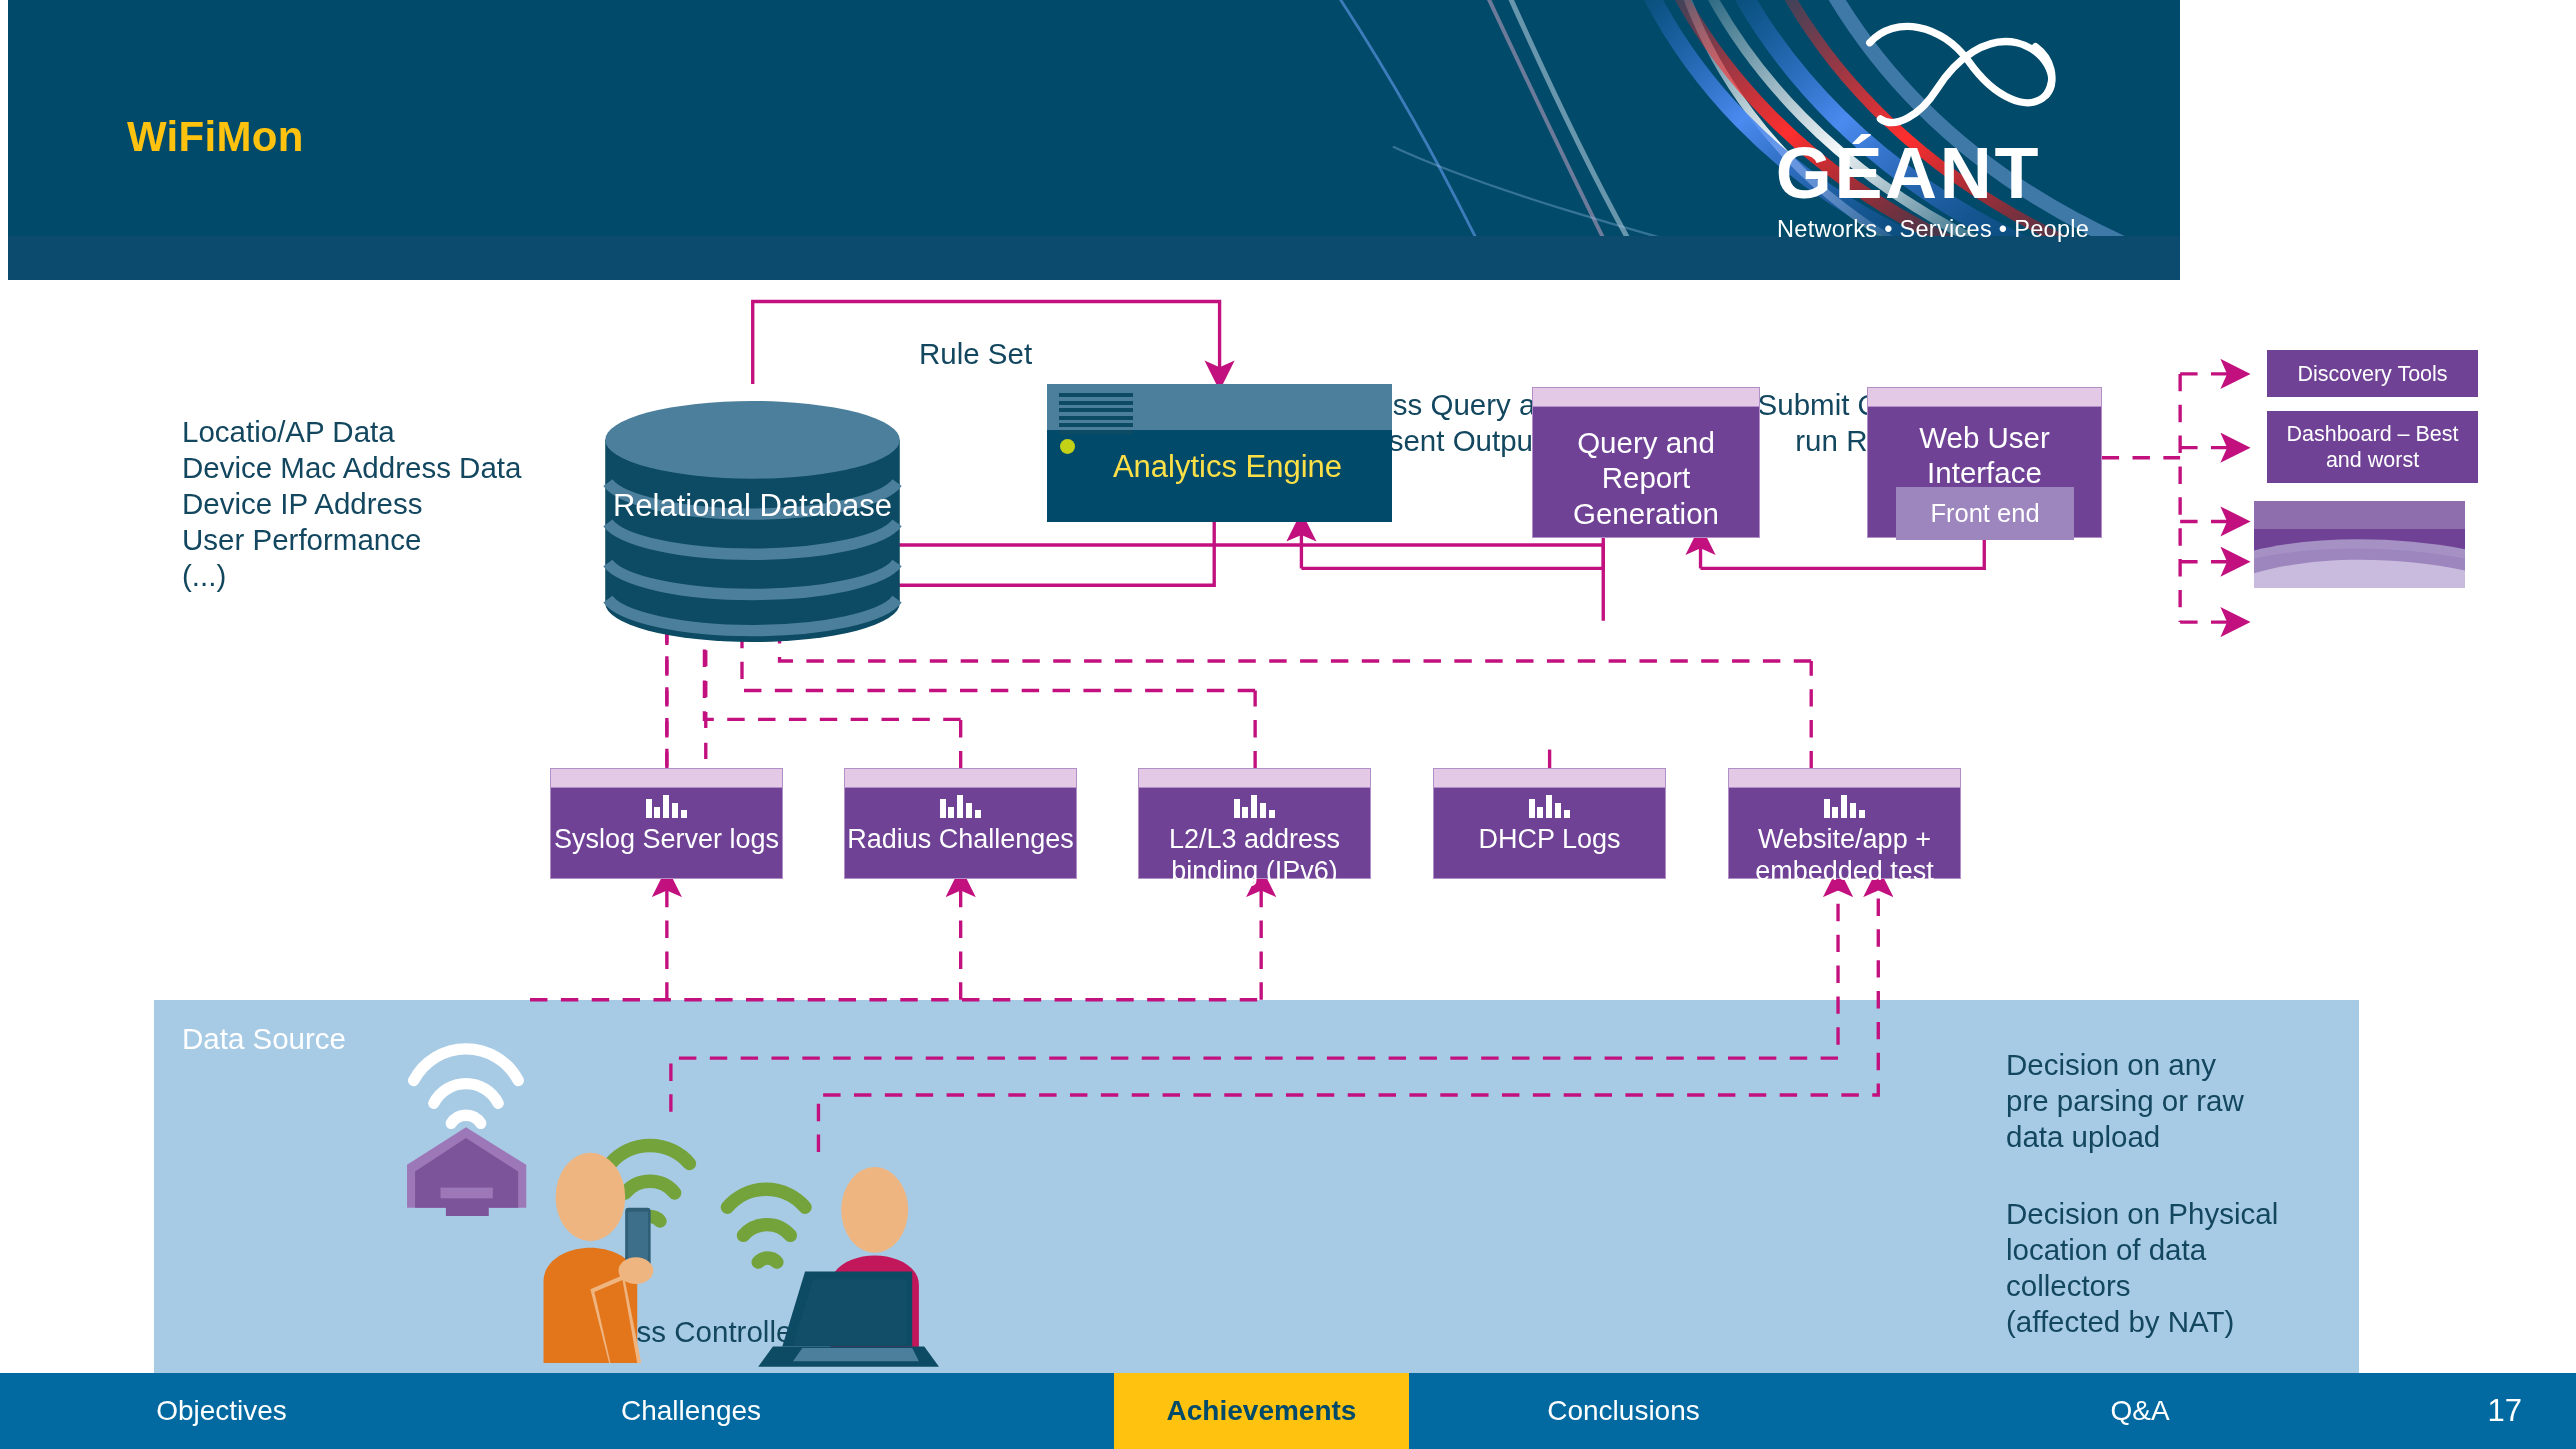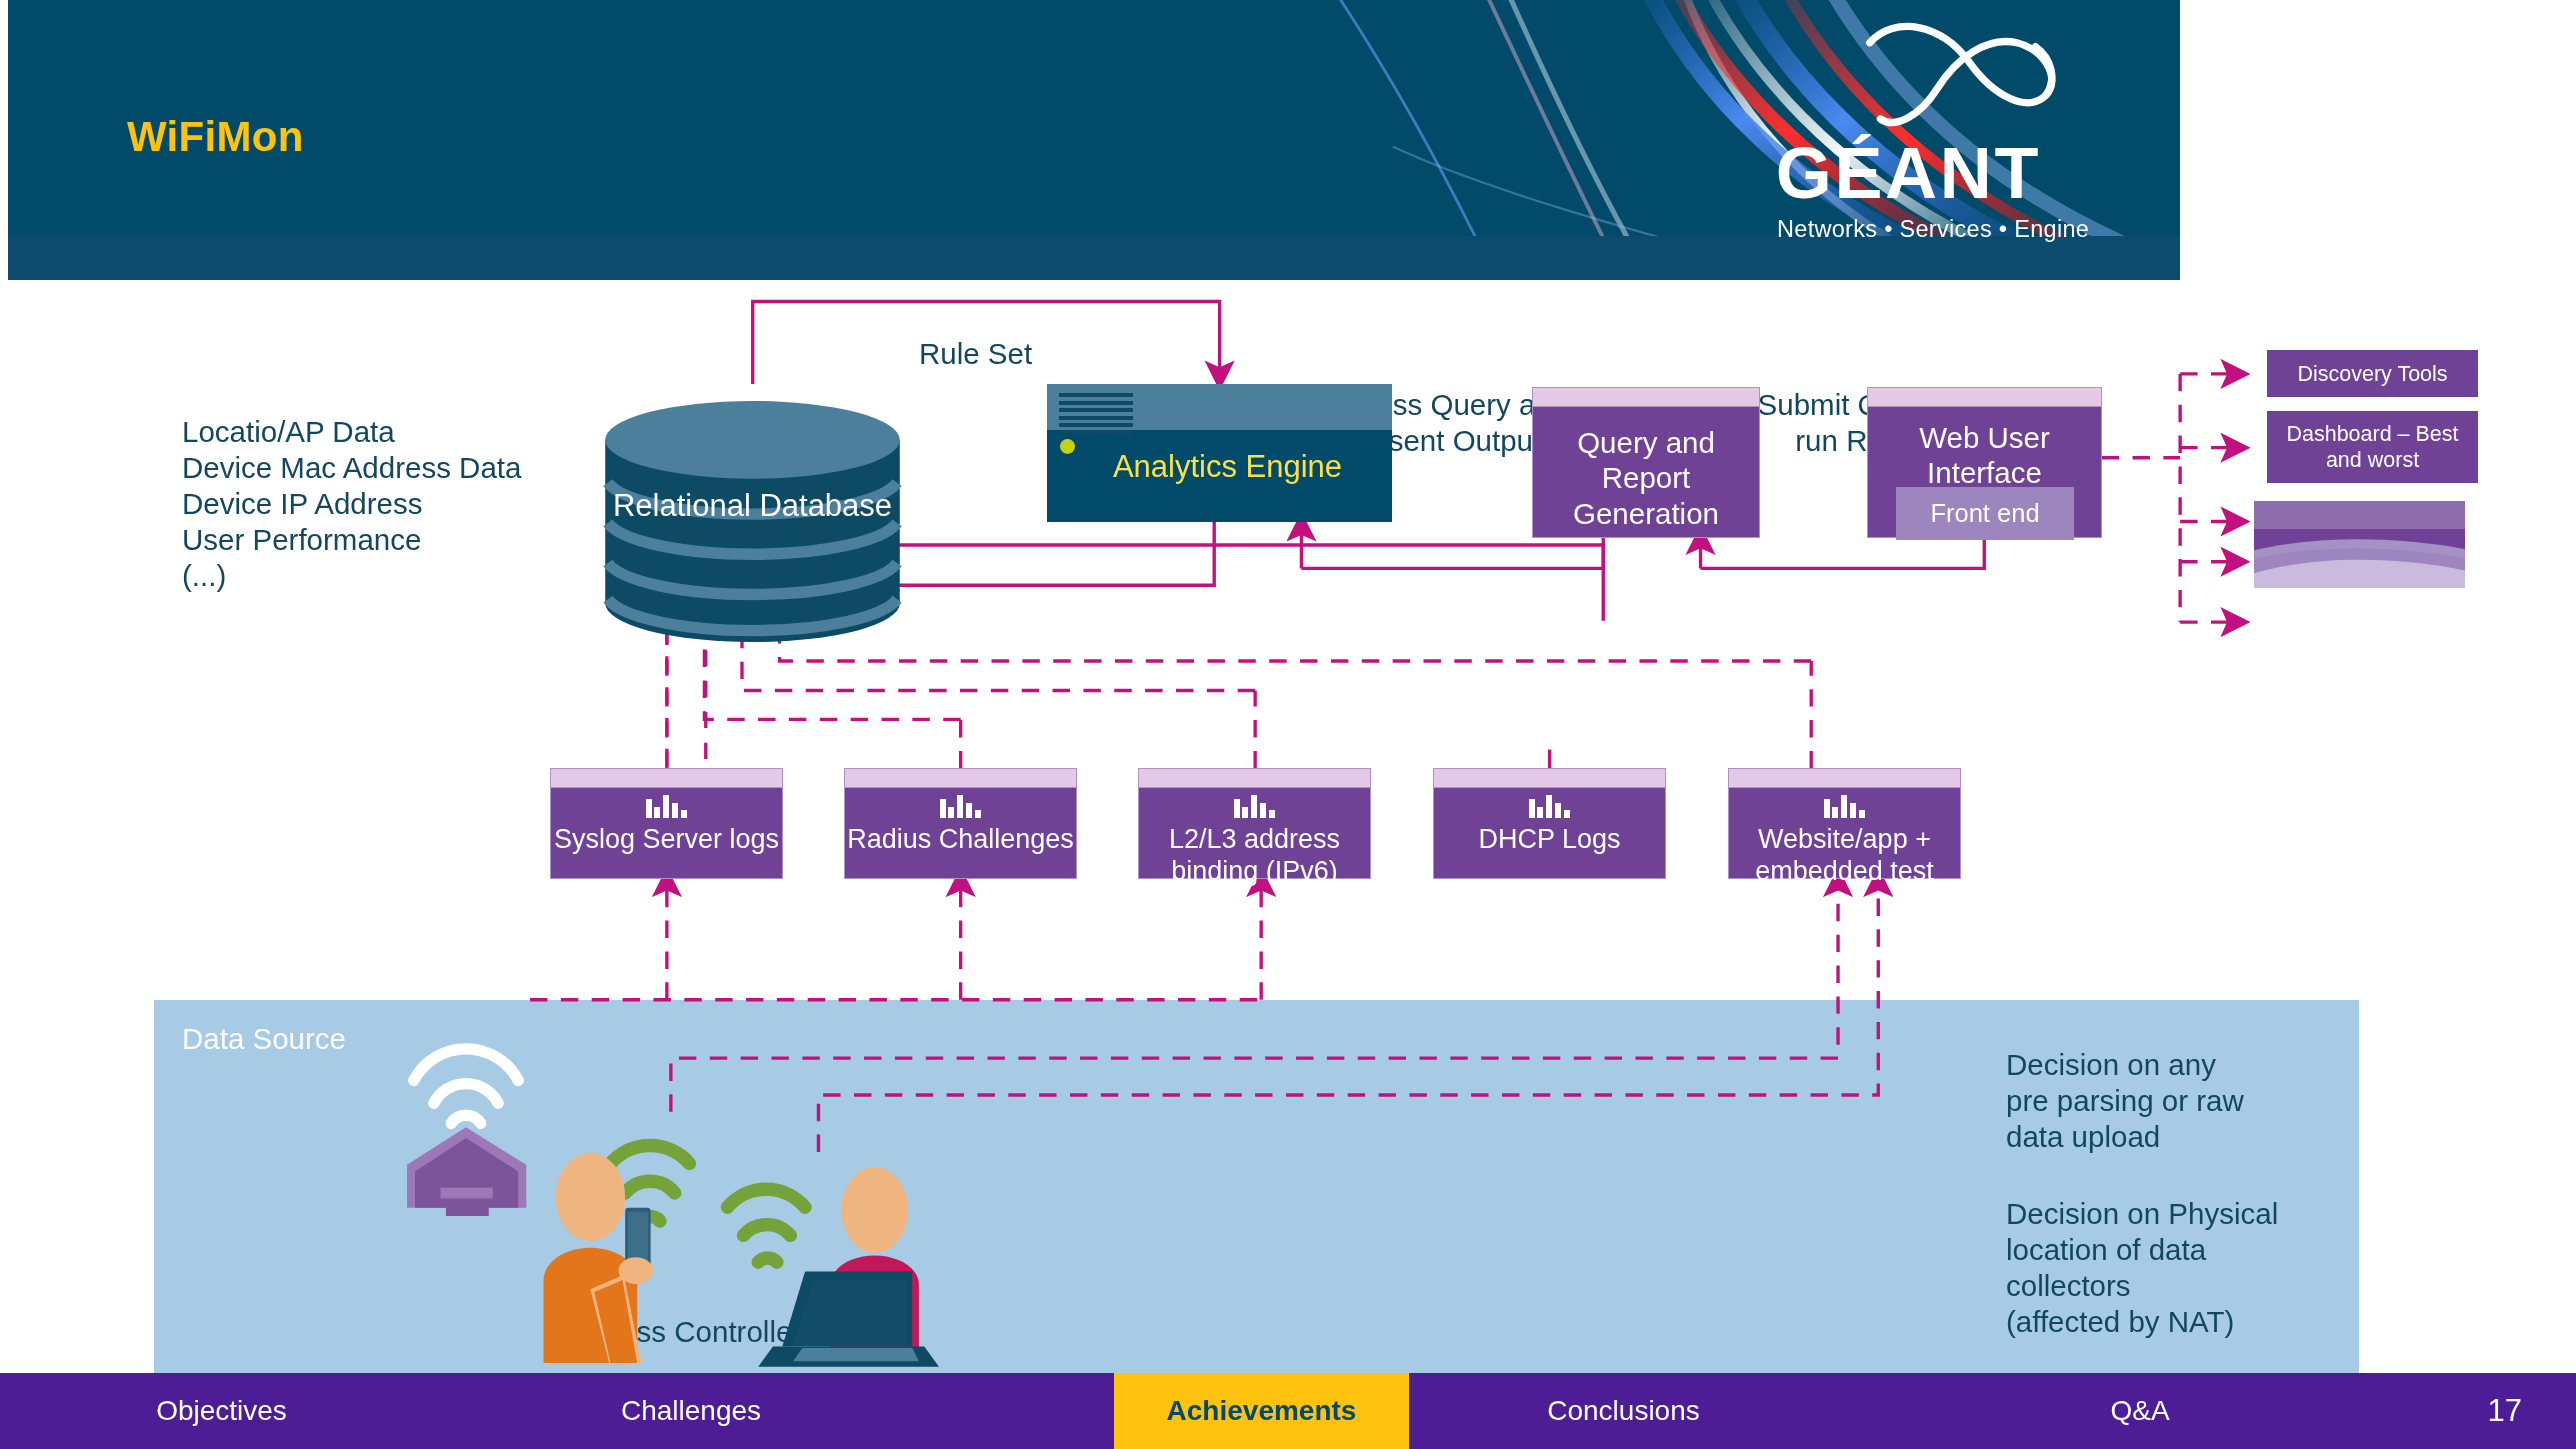--- a/index.html
+++ b/index.html
@@ -105,21 +105,21 @@
   
   #ds0 { left: 550px;  top: 488px; width: 233px; height: 111px; }
   #ds1 { left: 844px; top: 488px; width: 233px; height: 111px; }
   #ds2 { left: 1138px; top: 488px; width: 233px; height: 111px; }
   #ds3 { left: 1433px; top: 488px; width: 233px; height: 111px; }
   #ds4 { left: 1728px; top: 488px; width: 233px; height: 111px; }
   .dsbox .label { top: 54px; font-size: 27px; }
   .dsbox .chart-icon { top: 21.5px; }
 
   
-  #footer { position:absolute; left:0; top:1373px; width:2576px; height:76px; background:#4c1d95; }
+  #footer { position:absolute; left:0; top:1373px; width:2576px; height:76px; background:#0369a1; }
   .navitem {
     position:absolute; top:0; height:76px;
     display:flex; align-items:center; justify-content:center;
     color:#ffffff; font-size:28px;
   }
   .navitem.active { background:#ffc20e; color:#014a69; font-weight:bold; }
   #pagenum { position:absolute; right:54px; top:0; height:76px; display:flex; align-items:center; color:#ffffff; font-size:31px; }
 </style>
 </head>
 <body>
@@ -162,21 +162,21 @@
     </svg>
 
     <div id="slide-title">WiFiMon</div>
 
     <div id="brand">
       <svg class="infinity" width="208" height="127" viewBox="0 0 310 190">
         <path d="M20,34 C58,-8 128,6 168,62 C206,116 258,140 284,112 C306,88 282,44 240,34 C196,24 150,56 120,104 C96,142 58,164 36,148" fill="none" stroke="#ffffff" stroke-width="11" stroke-linecap="round"></path>
         <path d="M284,112 C300,88 292,58 268,40" fill="none" stroke="#ffffff" stroke-width="11" stroke-linecap="round"></path>
       </svg>
       <div class="geant-word">GÉANT</div>
-      <div class="geant-tag">Networks • Services • Engine</div>
+      <div class="geant-tag">Networks • Services • People</div>
     </div>
   </div>
 
   <div id="canvas">
 
     <div id="band"></div>
 
     <svg id="wires" viewBox="0 0 3840 1622">
       <defs>
         <marker id="ah" markerWidth="9" markerHeight="9" refX="4" refY="4.5" orient="auto">

